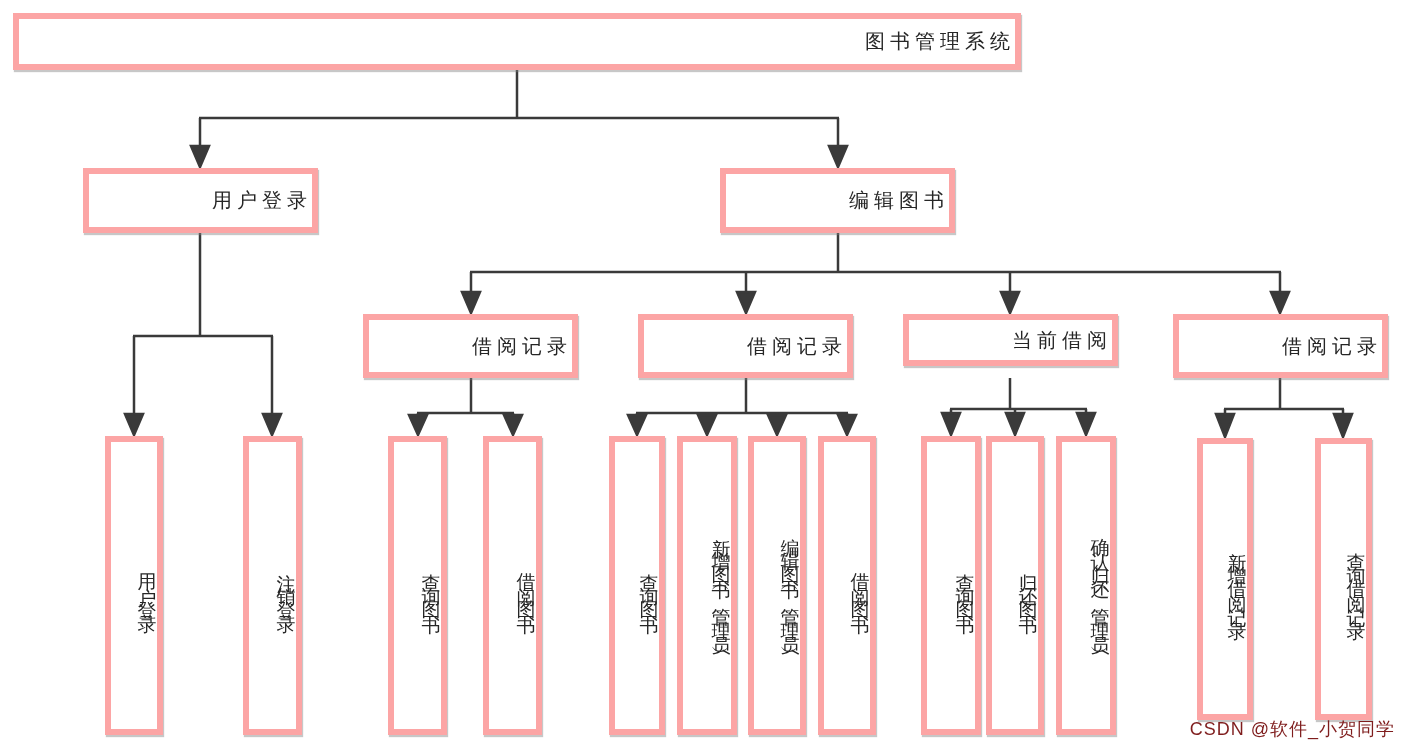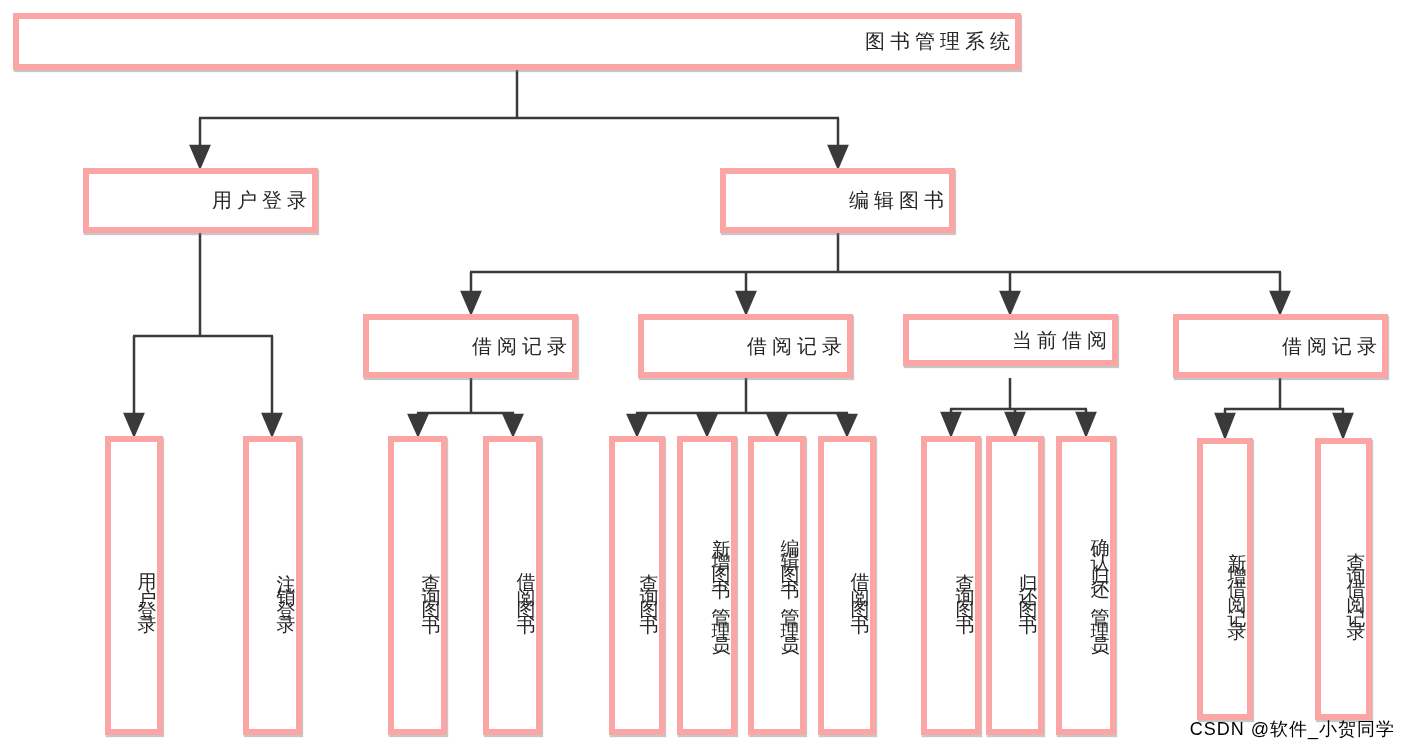--- a/index.html
+++ b/index.html
@@ -33,21 +33,21 @@
     writing-mode:vertical-rl;
     text-orientation:mixed;
     letter-spacing:14px;
     line-height:1;
     color:#262626;
   }
   .watermark{
     position:absolute;
     right:10px;bottom:6px;
     font-size:18px;
-    color:#000000;
+    color:#7f1d1d;
     letter-spacing:1px;
     white-space:nowrap;
   }
 </style>
 </head>
 <body>
 
 <div id="canvas">
 
   <svg id="connector-svg" viewBox="0 0 1405 747" xmlns="http://www.w3.org/2000/svg">

